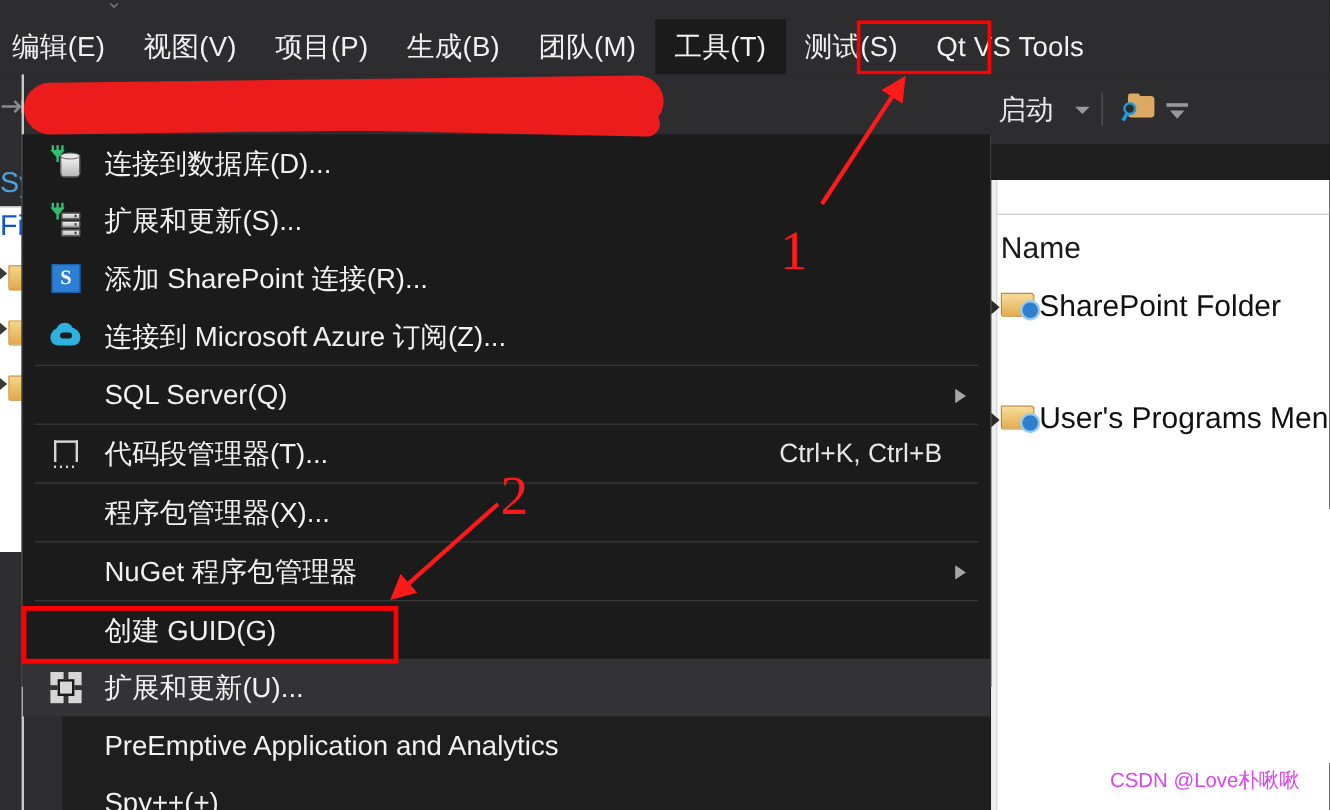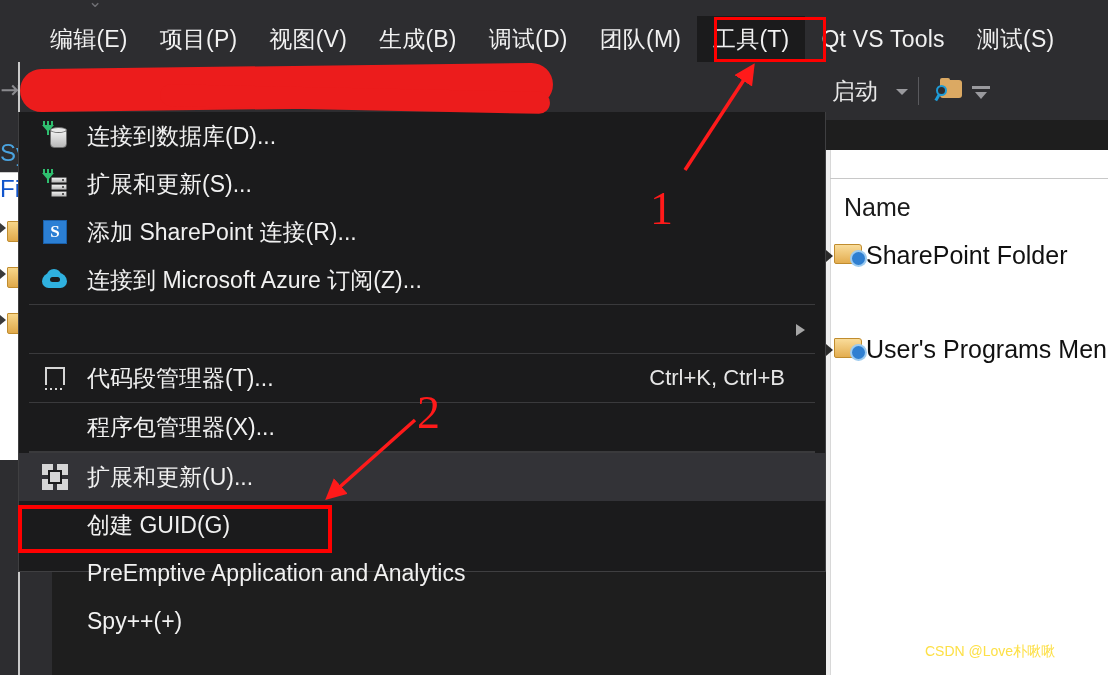--- a/index.html
+++ b/index.html
@@ -33,21 +33,21 @@
     display: flex; align-items: center;
   }
   .menubar-item {
     color: #f1f1f1;
     font-size: 23px;
     line-height: 46px;
     padding: 0 16px;
     white-space: nowrap;
     letter-spacing: 0.2px;
   }
-  .menubar-item:first-child { padding-left: 10px; margin-left: 40px; }
+  .menubar-item:first-child { padding-left: 10px; }
   .menubar-item.active {
     background: #1b1b1c;
   }
 
   
   .tools-highlight {
     position: absolute;
     left: 714px; top: 17px; width: 112px; height: 45px;
     border: 3px solid #ff0000;
     pointer-events: none;
@@ -166,21 +166,21 @@
   }
   .rp-hrule {
     position: absolute; left: 4px; top: 28px; width: 278px; height: 1px;
     background: #c8c8c8;
   }
   .rp-scroll {
     position: absolute; left: 0px; top: 0px; width: 5px; height: 525px;
     background: #efefef; border-right: 1px solid #d8d8d8;
   }
   .rp-header {
-    position: absolute; left: 18px; top: 42px;
+    position: absolute; left: 8px; top: 42px;
     color: #1a1a1a; font-size: 25px; line-height: 30px;
     white-space: nowrap;
   }
   .rp-row {
     position: absolute; left: 0px; width: 282px; height: 45px;
   }
   .rp-caret {
     position: absolute; left: 0px; top: 16px;
     width: 0; height: 0;
     border-top: 6px solid transparent;
@@ -363,43 +363,42 @@
     font-size: 46px; line-height: 46px;
     font-weight: 400;
   }
   .ann-1 { left: 650px; top: 186px; }
   .ann-2 { left: 417px; top: 390px; }
   .ann-svg { position: absolute; left: 0; top: 0; width: 1108px; height: 675px; pointer-events: none; }
 
   
   .watermark {
     position: absolute; left: 925px; top: 641px;
-    color: #fde047; font-size: 14px; line-height: 20px;
+    color: #d946ef; font-size: 17px; line-height: 20px;
     white-space: nowrap;
   }
 </style>
 </head>
 <body>
 
 <div id="app">
 
   <div class="top-strip">
     <span class="ghost-glyph">⌄</span>
   </div>
 
   <div class="menubar" id="menubar">
       <div class="menubar-item">编辑(E)</div>
+      <div class="menubar-item">视图(V)</div>
       <div class="menubar-item">项目(P)</div>
-      <div class="menubar-item">视图(V)</div>
       <div class="menubar-item">生成(B)</div>
-      <div class="menubar-item">调试(D)</div>
       <div class="menubar-item">团队(M)</div>
       <div class="menubar-item active">工具(T)</div>
+      <div class="menubar-item">测试(S)</div>
       <div class="menubar-item">Qt VS Tools</div>
-      <div class="menubar-item">测试(S)</div>
     </div>
   <div class="tools-highlight"></div>
 
   <div class="toolbar">
     <span class="back-arrow">⇥</span>
     <span class="start-btn">启动</span>
     <span class="start-caret"></span>
     <span class="tb-sep"></span>
     <span class="folder-search-icon">
       <span class="fs-folder-tab"></span>
@@ -507,55 +506,60 @@
           <span class="ico-azure">
             <span class="puff"></span>
             <span class="cloud"></span>
             <span class="hole"></span>
           </span>
         </span>
         <span class="mi-label">连接到 Microsoft Azure 订阅(Z)...</span>
       </div>
       <div class="menu-sep"></div>
       <div class="menu-item">
+        <span class="mi-label">SQL Server(Q)</span>
         <span class="mi-submenu"></span>
       </div>
       <div class="menu-sep"></div>
       <div class="menu-item">
         <span class="mi-icon">
           <span class="ico-snippet">
             <span class="box"></span>
             <span class="dots"></span>
           </span>
         </span>
         <span class="mi-label">代码段管理器(T)...</span>
         <span class="mi-shortcut">Ctrl+K, Ctrl+B</span>
       </div>
       <div class="menu-sep"></div>
       <div class="menu-item">
         <span class="mi-label">程序包管理器(X)...</span>
       </div>
       <div class="menu-sep"></div>
+      <div class="menu-item">
+        <span class="mi-label">NuGet 程序包管理器</span>
+        <span class="mi-submenu"></span>
+      </div>
       <div class="menu-sep"></div>
+      <div class="menu-item">
+        <span class="mi-label">创建 GUID(G)</span>
+      </div>
       <div class="menu-item hover">
         <span class="mi-icon">
           <span class="ico-ext">
             <span class="sq tl"></span>
             <span class="sq tr"></span>
             <span class="sq bl"></span>
             <span class="sq br"></span>
             <span class="mid"></span>
           </span>
         </span>
         <span class="mi-label">扩展和更新(U)...</span>
       </div>
       <div class="menu-item">
-        <span class="mi-label">创建 GUID(G)</span>
-      </div>
-      <div class="menu-item">
         <span class="mi-label">PreEmptive Application and Analytics</span>
       </div>
       <div class="menu-item">
         <span class="mi-label">Spy++(+)</span>
       </div>
     </div>
   <div class="ext-highlight"></div>
 
   <div class="redact"></div>
   <div class="redact2"></div>

